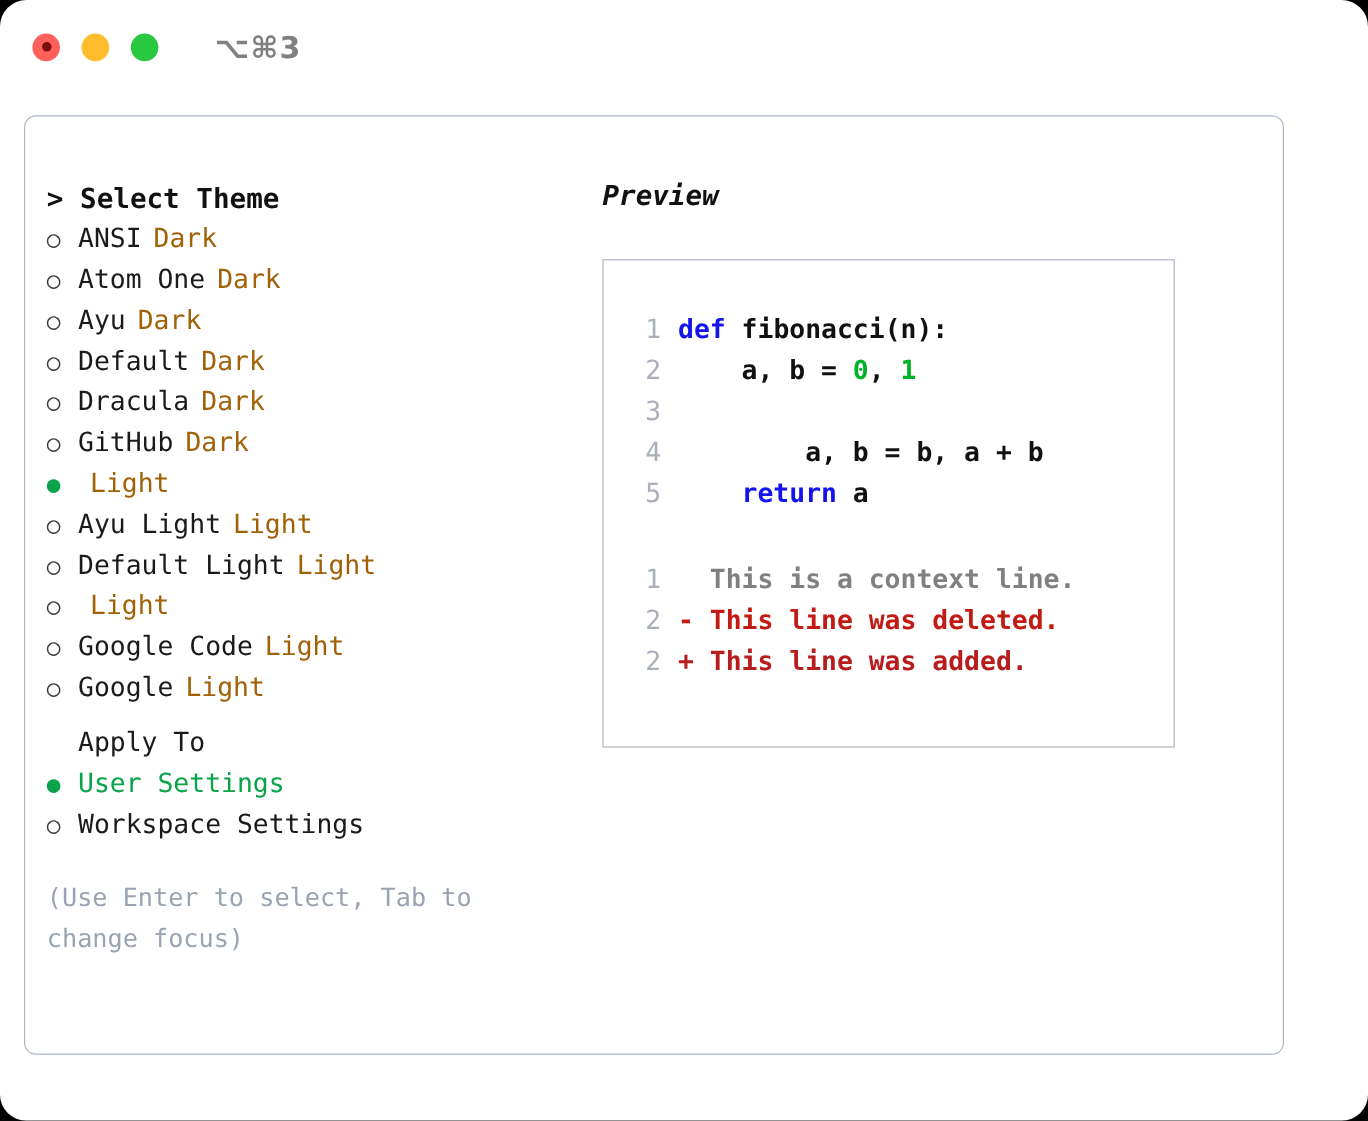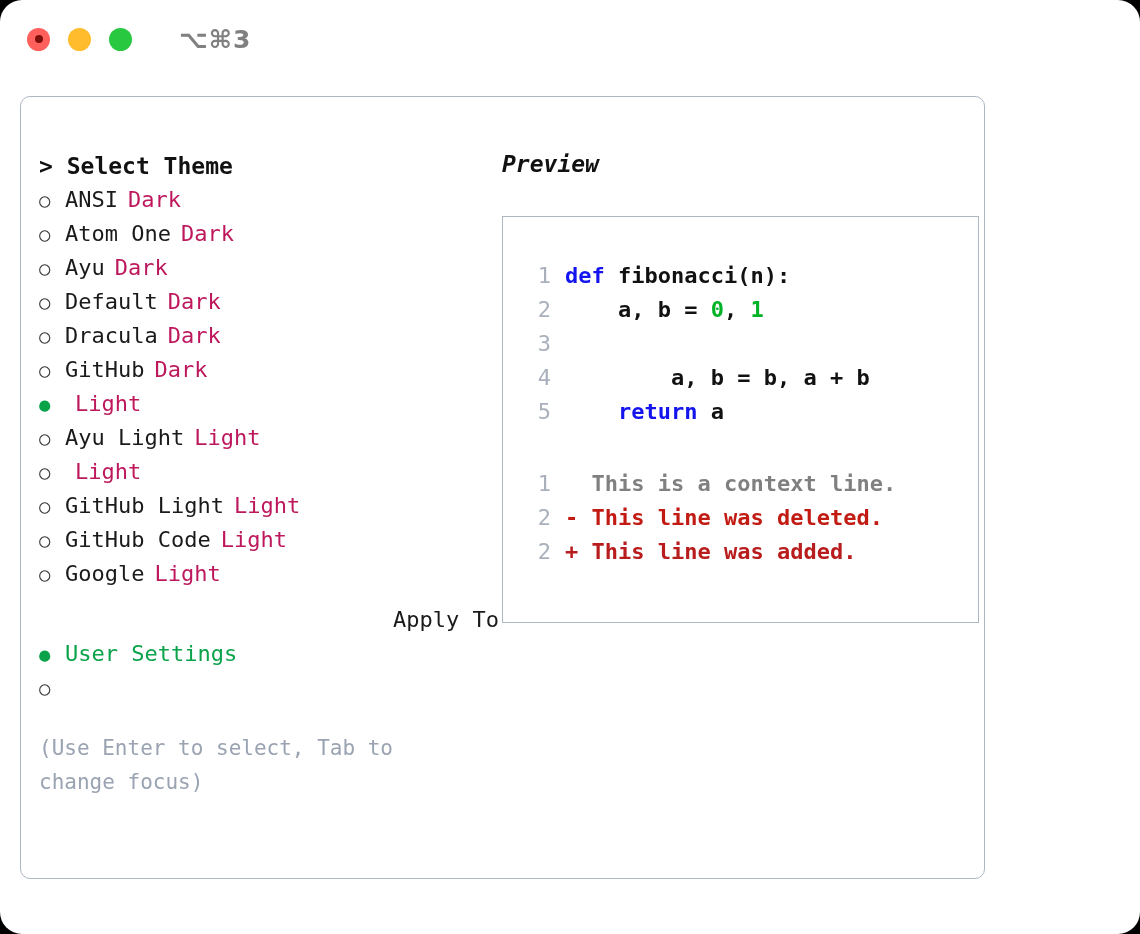--- a/index.html
+++ b/index.html
@@ -50,21 +50,21 @@
     font-size: 25px;
     font-weight: 700;
     color: #808080;
     letter-spacing: 1px;
   }
 
   
   .panel {
     position: absolute;
     left: 20px; top: 96px;
-    width: 965px; height: 783px;
+    width: 1050px; height: 783px;
     border: 1.5px solid #aeb6c4;
     border-radius: 10px;
     background: #ffffff;
   }
 
   .columns {
     position: absolute;
     left: 0; top: 0;
     width: 100%; height: 100%;
   }
@@ -99,34 +99,33 @@
     display: inline-block;
     width: 26px;
     flex: 0 0 26px;
     font-size: 19px;
     color: #3b3b3b;
   }
   .opt.selected .bullet { color: #0aa34a; }
   .opt.selected .opt-label { color: #0aa34a; }
   .opt-label { color: #1a1a1a; }
   .opt-suffix {
-    color: #be185d;
+    color: #a16207;
     margin-left: 10px;
   }
 
   .section-gap { height: 12px; }
 
   .subheading {
     font-size: 22px;
     color: #1a1a1a;
     line-height: 34px;
     height: 34px;
     padding-left: 26px;
     white-space: pre;
-    text-align: right;
   }
 
   .hint {
     margin-top: 26px;
     font-size: 21px;
     line-height: 34px;
     color: #9aa3b2;
     max-width: 400px;
     white-space: pre-wrap;
   }
@@ -207,33 +206,33 @@
 
         <div class="opt-list" id="theme-options">
             <div class="opt"><span class="bullet">○</span><span class="opt-label">ANSI</span><span class="opt-suffix">Dark</span></div>
             <div class="opt"><span class="bullet">○</span><span class="opt-label">Atom One</span><span class="opt-suffix">Dark</span></div>
             <div class="opt"><span class="bullet">○</span><span class="opt-label">Ayu</span><span class="opt-suffix">Dark</span></div>
             <div class="opt"><span class="bullet">○</span><span class="opt-label">Default</span><span class="opt-suffix">Dark</span></div>
             <div class="opt"><span class="bullet">○</span><span class="opt-label">Dracula</span><span class="opt-suffix">Dark</span></div>
             <div class="opt"><span class="bullet">○</span><span class="opt-label">GitHub</span><span class="opt-suffix">Dark</span></div>
             <div class="opt selected"><span class="bullet">●</span><span class="opt-suffix">Light</span></div>
             <div class="opt"><span class="bullet">○</span><span class="opt-label">Ayu Light</span><span class="opt-suffix">Light</span></div>
+            <div class="opt"><span class="bullet">○</span><span class="opt-label">Default Light</span><span class="opt-suffix">Light</span></div>
             <div class="opt"><span class="bullet">○</span><span class="opt-suffix">Light</span></div>
-            <div class="opt"><span class="bullet">○</span><span class="opt-label">GitHub Light</span><span class="opt-suffix">Light</span></div>
-            <div class="opt"><span class="bullet">○</span><span class="opt-label">GitHub Code</span><span class="opt-suffix">Light</span></div>
+            <div class="opt"><span class="bullet">○</span><span class="opt-label">Google Code</span><span class="opt-suffix">Light</span></div>
             <div class="opt"><span class="bullet">○</span><span class="opt-label">Google</span><span class="opt-suffix">Light</span></div>
           </div>
 
         <div class="section-gap"></div>
 
         <div class="subheading">Apply To</div>
 
         <div class="opt-list" id="apply-options">
             <div class="opt selected"><span class="bullet">●</span><span class="opt-label">User Settings</span></div>
-            <div class="opt"><span class="bullet">○</span></div>
+            <div class="opt"><span class="bullet">○</span><span class="opt-label">Workspace Settings</span></div>
           </div>
 
         <div class="hint">(Use Enter to select, Tab to change focus)</div>
       </div>
 
       <div class="right-col">
         <div class="preview-title">Preview</div>
 
         <div class="preview-box">
           <div id="code-block">

